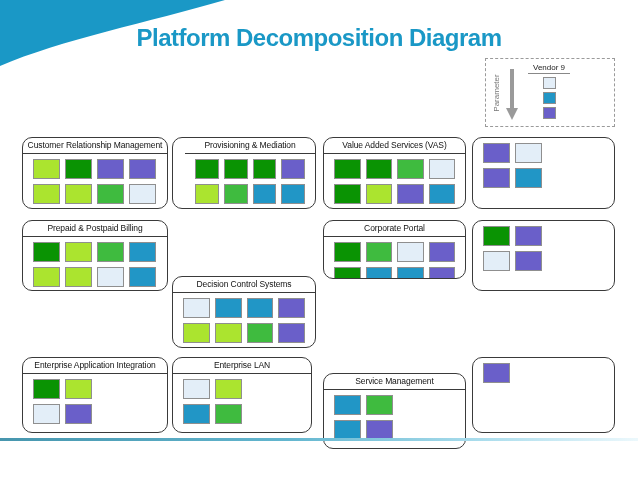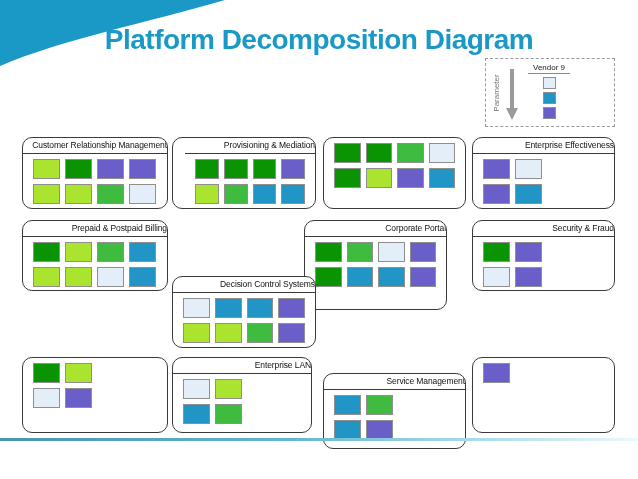--- a/index.html
+++ b/index.html
@@ -5,21 +5,21 @@
   html,body{margin:0;padding:0;}
   #slide{
     position:relative;width:638px;height:479px;background:#ffffff;
     font-family:"Liberation Sans",sans-serif;overflow:hidden;
   }
   
   #swoosh{position:absolute;top:0;left:0;}
   
   .slide-title{
     position:absolute;top:24px;left:0;width:100%;text-align:center;
-    font-size:28px;font-weight:bold;letter-spacing:-0.5px;
+    font-size:24px;font-weight:bold;letter-spacing:-0.5px;
   }
   
   .legend{
     position:absolute;left:485px;top:58px;width:130px;height:69px;
     border:1px dashed #9a9a9a;box-sizing:border-box;background:#fff;
   }
   .param-label{
     position:absolute;top:50%;left:10px;transform:translate(-50%,-50%) rotate(-90deg);
     font-size:8px;color:#777;white-space:nowrap;
   }
@@ -28,21 +28,21 @@
   .vendor-col.c0{left:42px;}
   .vendor-col.c1{left:86px;}
   .vendor-label{font-size:8px;color:#222;padding-bottom:1px;border-bottom:1px solid #888;}
   .swatch{width:13px;height:12px;border:1px solid #8f8f8f;box-sizing:border-box;margin:3px auto 0;}
   
   .pbox{
     position:absolute;background:#fff;border:1px solid #3a3a3a;border-radius:10px;
     box-sizing:border-box;overflow:hidden;
   }
   .pbox-title{
-    height:15px;line-height:15px;font-size:8.5px;color:#111;text-align:right;
+    height:15px;line-height:15px;font-size:8.5px;color:#111;text-align:center;
     border-bottom:1px solid #3a3a3a;white-space:nowrap;letter-spacing:-0.1px;
   }
   .tiles{padding:5px 10px;display:flex;flex-direction:column;gap:5px;}
   .tile-row{display:flex;gap:5px;}
   .tile{width:27px;height:20px;border:1px solid #8f8f8f;box-sizing:border-box;}
   
   .footer-line{
     position:absolute;top:438px;left:0;width:638px;height:3px;
     background:linear-gradient(90deg,#4796ae 0%,#63b6cf 45%,#a9dcec 75%,#ecf8fc 100%);
   }
@@ -103,37 +103,37 @@
           </div>
           <div class="tile-row">
             <div class="tile" style="background-color: rgb(171, 228, 47);"></div>
             <div class="tile" style="background-color: rgb(63, 187, 63);"></div>
             <div class="tile" style="background-color: rgb(33, 150, 198);"></div>
             <div class="tile" style="background-color: rgb(33, 150, 198);"></div>
           </div>
         </div>
       </div>
       <div class="pbox" style="left: 323px; top: 137px; width: 143px; height: 72px;">
+        <div class="pbox-title">Value Added Services (VAS)</div>
         <div class="tiles">
           <div class="tile-row">
             <div class="tile" style="background-color: rgb(10, 147, 3);"></div>
             <div class="tile" style="background-color: rgb(10, 147, 3);"></div>
             <div class="tile" style="background-color: rgb(63, 187, 63);"></div>
             <div class="tile" style="background-color: rgb(227, 238, 248);"></div>
           </div>
           <div class="tile-row">
             <div class="tile" style="background-color: rgb(10, 147, 3);"></div>
             <div class="tile" style="background-color: rgb(171, 228, 47);"></div>
             <div class="tile" style="background-color: rgb(106, 95, 201);"></div>
             <div class="tile" style="background-color: rgb(33, 150, 198);"></div>
           </div>
         </div>
       </div>
       <div class="pbox" style="left: 472px; top: 137px; width: 143px; height: 72px;">
-        <div class="pbox-title">Enterprise Effectiveness</div>
         <div class="tiles">
           <div class="tile-row">
             <div class="tile" style="background-color: rgb(106, 95, 201);"></div>
             <div class="tile" style="background-color: rgb(227, 238, 248);"></div>
           </div>
           <div class="tile-row">
             <div class="tile" style="background-color: rgb(106, 95, 201);"></div>
             <div class="tile" style="background-color: rgb(33, 150, 198);"></div>
           </div>
         </div>
@@ -148,39 +148,38 @@
             <div class="tile" style="background-color: rgb(33, 150, 198);"></div>
           </div>
           <div class="tile-row">
             <div class="tile" style="background-color: rgb(171, 228, 47);"></div>
             <div class="tile" style="background-color: rgb(171, 228, 47);"></div>
             <div class="tile" style="background-color: rgb(227, 238, 248);"></div>
             <div class="tile" style="background-color: rgb(33, 150, 198);"></div>
           </div>
         </div>
       </div>
-      <div class="pbox" style="left: 304px; top: 220px; width: 143px; height: 90px;">
+      <div class="pbox" style="left: 323px; top: 220px; width: 143px; height: 59px;">
         <div class="pbox-title">Corporate Portal</div>
         <div class="tiles">
           <div class="tile-row">
             <div class="tile" style="background-color: rgb(10, 147, 3);"></div>
             <div class="tile" style="background-color: rgb(63, 187, 63);"></div>
             <div class="tile" style="background-color: rgb(227, 238, 248);"></div>
             <div class="tile" style="background-color: rgb(106, 95, 201);"></div>
           </div>
           <div class="tile-row">
             <div class="tile" style="background-color: rgb(10, 147, 3);"></div>
             <div class="tile" style="background-color: rgb(33, 150, 198);"></div>
             <div class="tile" style="background-color: rgb(33, 150, 198);"></div>
             <div class="tile" style="background-color: rgb(106, 95, 201);"></div>
           </div>
         </div>
       </div>
       <div class="pbox" style="left: 472px; top: 220px; width: 143px; height: 71px;">
-        <div class="pbox-title">Security &amp; Fraud</div>
         <div class="tiles">
           <div class="tile-row">
             <div class="tile" style="background-color: rgb(10, 147, 3);"></div>
             <div class="tile" style="background-color: rgb(106, 95, 201);"></div>
           </div>
           <div class="tile-row">
             <div class="tile" style="background-color: rgb(227, 238, 248);"></div>
             <div class="tile" style="background-color: rgb(106, 95, 201);"></div>
           </div>
         </div>
@@ -196,20 +195,21 @@
           </div>
           <div class="tile-row">
             <div class="tile" style="background-color: rgb(171, 228, 47);"></div>
             <div class="tile" style="background-color: rgb(171, 228, 47);"></div>
             <div class="tile" style="background-color: rgb(63, 187, 63);"></div>
             <div class="tile" style="background-color: rgb(106, 95, 201);"></div>
           </div>
         </div>
       </div>
       <div class="pbox" style="left: 22px; top: 357px; width: 146px; height: 76px;">
+        <div class="pbox-title">Enterprise Application Integration</div>
         <div class="tiles">
           <div class="tile-row">
             <div class="tile" style="background-color: rgb(10, 147, 3);"></div>
             <div class="tile" style="background-color: rgb(171, 228, 47);"></div>
           </div>
           <div class="tile-row">
             <div class="tile" style="background-color: rgb(227, 238, 248);"></div>
             <div class="tile" style="background-color: rgb(106, 95, 201);"></div>
           </div>
         </div>

